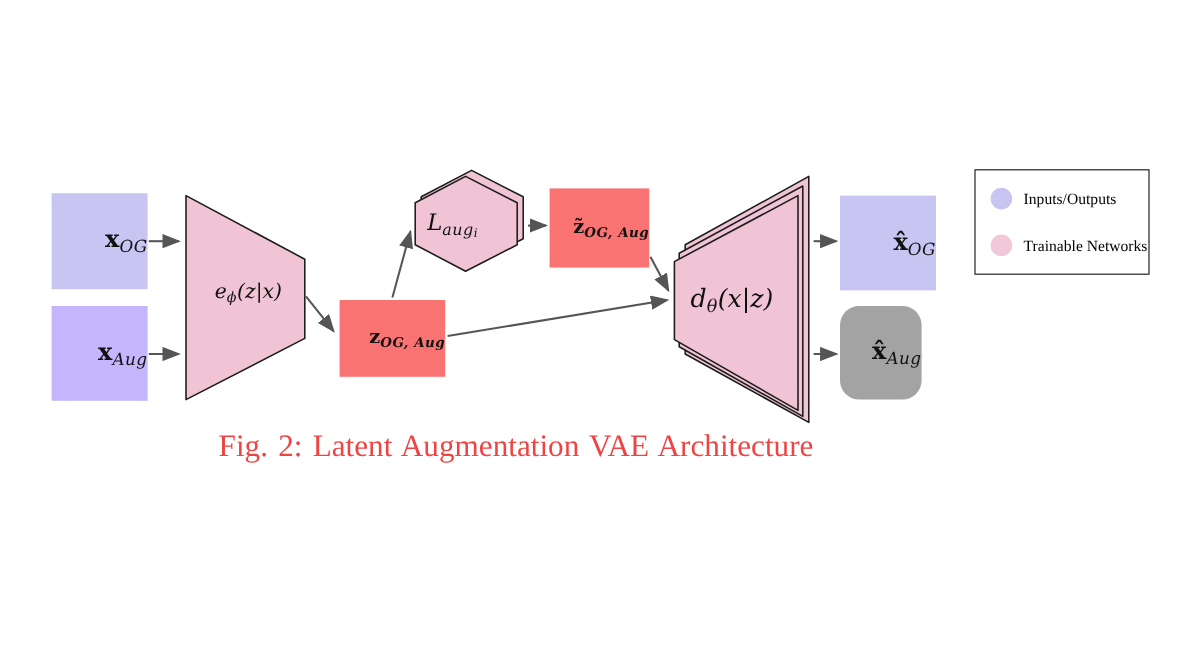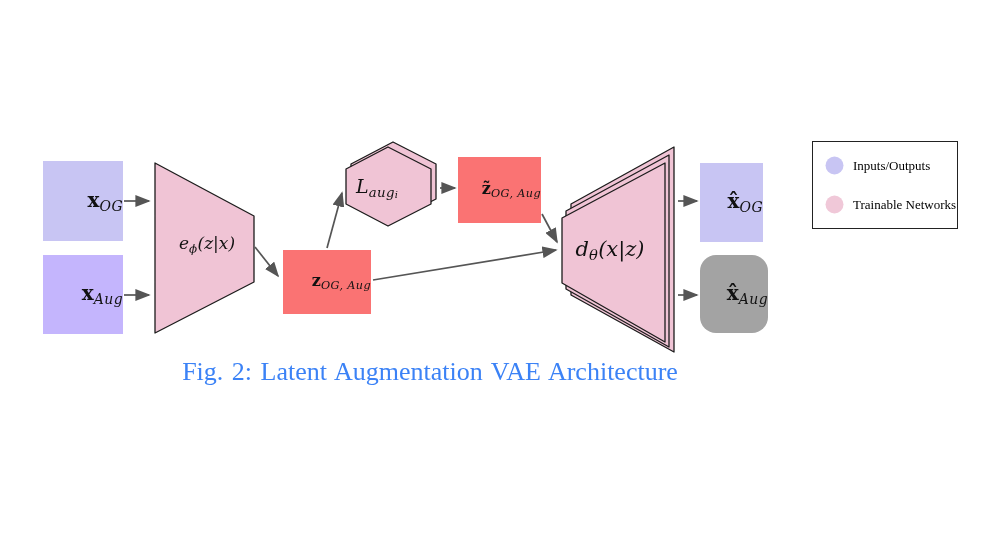--- a/index.html
+++ b/index.html
@@ -12,41 +12,41 @@
   #diagram-svg { position:absolute; left:0; top:0; }
   .shape { stroke:#1c1c1c; stroke-width:1.3; stroke-linejoin:round; }
   .arrow { stroke:#555555; stroke-width:1.7; fill:none; }
   .box {
     position:absolute; display:flex; align-items:center; justify-content:flex-end;
     white-space:nowrap;
   }
   .mlabel { font-family:"DejaVu Serif","Liberation Serif",serif; color:#111; }
   .bf  { font-weight:bold; font-style:normal; }
   .sub { font-style:italic; font-size:0.70em; vertical-align:-0.30em; letter-spacing:0.4px; }
-  .sub.bf2 { font-weight:400; }
+  .sub.bf2 { font-weight:700; }
   .subsub { font-style:italic; font-size:0.52em; vertical-align:-0.55em; }
   .net-label {
     position:absolute; text-align:center; white-space:nowrap;
     font-style:italic; color:#111;
   }
   .io-label  { font-size:20px; }
   .lat-label { font-size:16px; }
   #legend {
     position:absolute; left:812px; top:141px; width:146px; height:88px;
     border:1.5px solid #222222; background:#ffffff; box-sizing:border-box;
     display:flex; flex-direction:column; justify-content:center;
     padding:4px 0 4px 12px; gap:18px;
     font-family:"Liberation Serif","DejaVu Serif",serif;
   }
   .legend-row { display:flex; align-items:center; gap:9px; height:21px; }
   .legend-row span { font-size:13px; color:#000; }
   #caption {
     position:absolute; left:0; top:357px; width:860px; text-align:center;
     font-family:"Liberation Serif","DejaVu Serif",serif;
-    font-size:26px; color:#3b82f6; word-spacing:2px; white-space:nowrap;
+    font-size:26px; color:#ef4444; word-spacing:2px; white-space:nowrap;
   }
 </style>
 </head>
 <body>
 
 <div id="canvas">
 
   <svg id="diagram-svg" width="992" height="540" viewBox="0 0 992 540">
     <defs>
       <marker id="ah" markerWidth="9" markerHeight="7" refX="8" refY="3.5" orient="auto">
@@ -81,21 +81,21 @@
     <span class="mlabel"><span class="bf">x</span><span class="sub">Aug</span></span>
   </div>
 
   <div class="box lat-label" style="left: 283px; top: 250px; width: 88px; height: 64px; background: rgb(250, 115, 115);">
     <span class="mlabel"><span class="bf">z</span><span class="sub bf2">OG, Aug</span></span>
   </div>
   <div class="box lat-label" style="left: 458px; top: 157px; width: 83px; height: 66px; background: rgb(250, 115, 115);">
     <span class="mlabel"><span class="bf">z̃</span><span class="sub bf2">OG, Aug</span></span>
   </div>
 
-  <div class="box io-label" style="left: 700px; top: 163px; width: 63px; height: 79px; background: rgb(200, 197, 243);">
+  <div class="box io-label" style="left: 700px; top: 163px; width: 80px; height: 79px; background: rgb(200, 197, 243);">
     <span class="mlabel"><span class="bf">x̂</span><span class="sub">OG</span></span>
   </div>
   <div class="box io-label" style="left: 700px; top: 255px; width: 68px; height: 78px; background: #a3a3a3; border-radius: 16px;">
     <span class="mlabel"><span class="bf">x̂</span><span class="sub">Aug</span></span>
   </div>
 
   <div class="net-label" style="left:157px;top:233px;width:100px;font-size:17px;">
     <span>e</span><span class="sub">ϕ</span><span>(z|x)</span>
   </div>
   <div class="net-label" style="left:564px;top:237px;width:92px;font-size:21px;">

